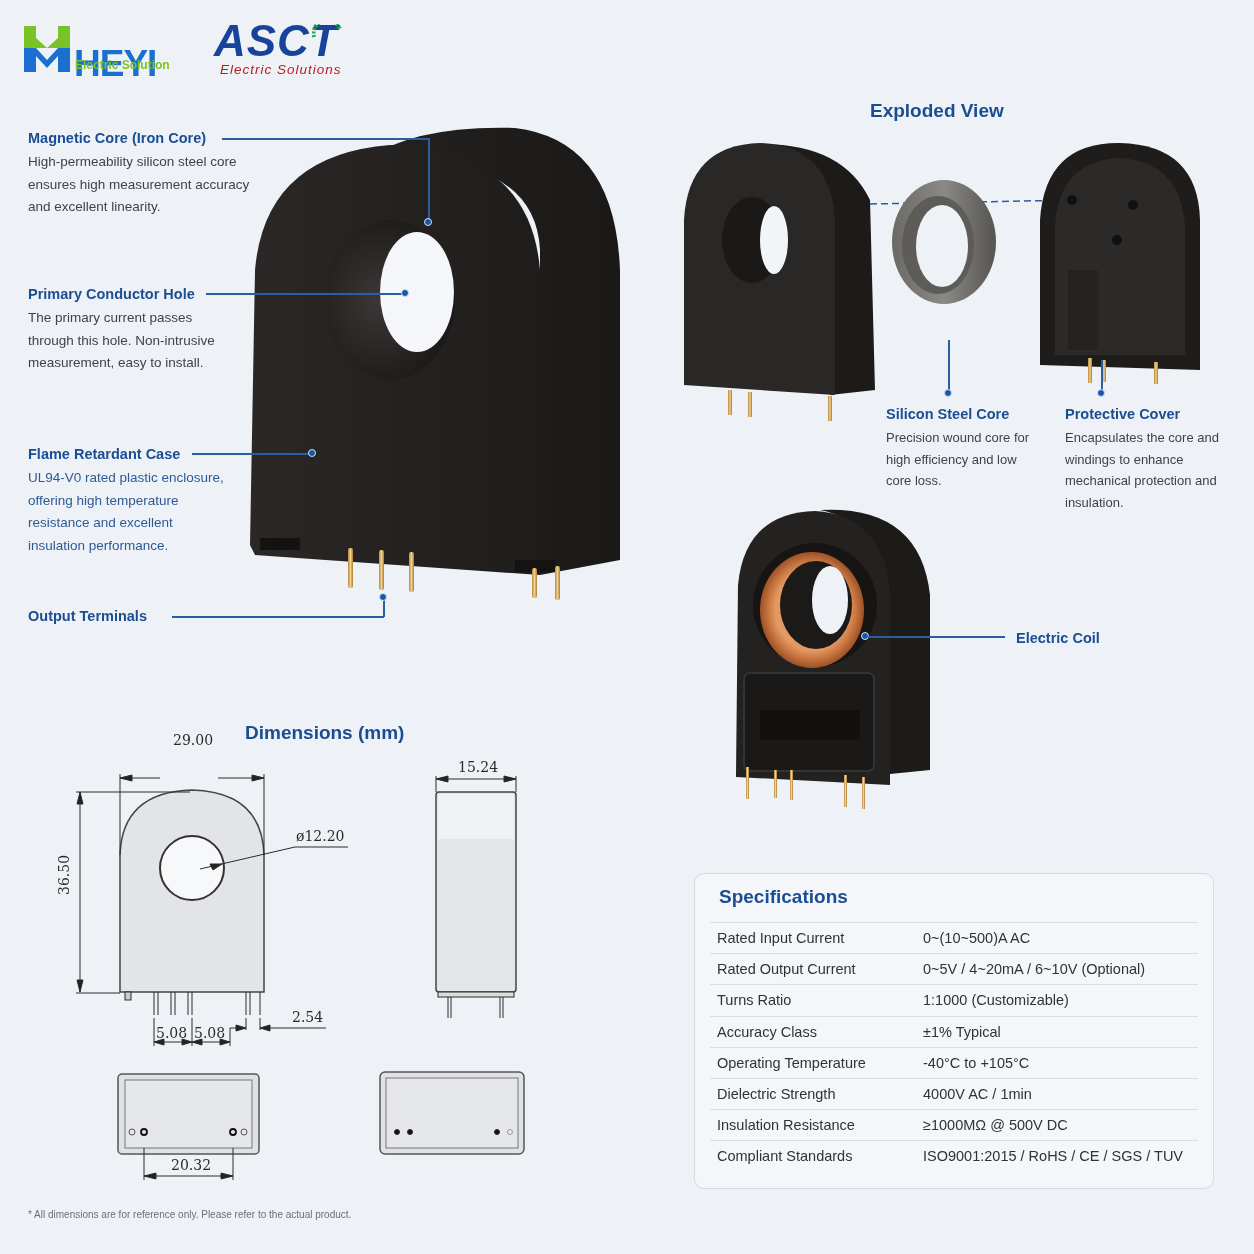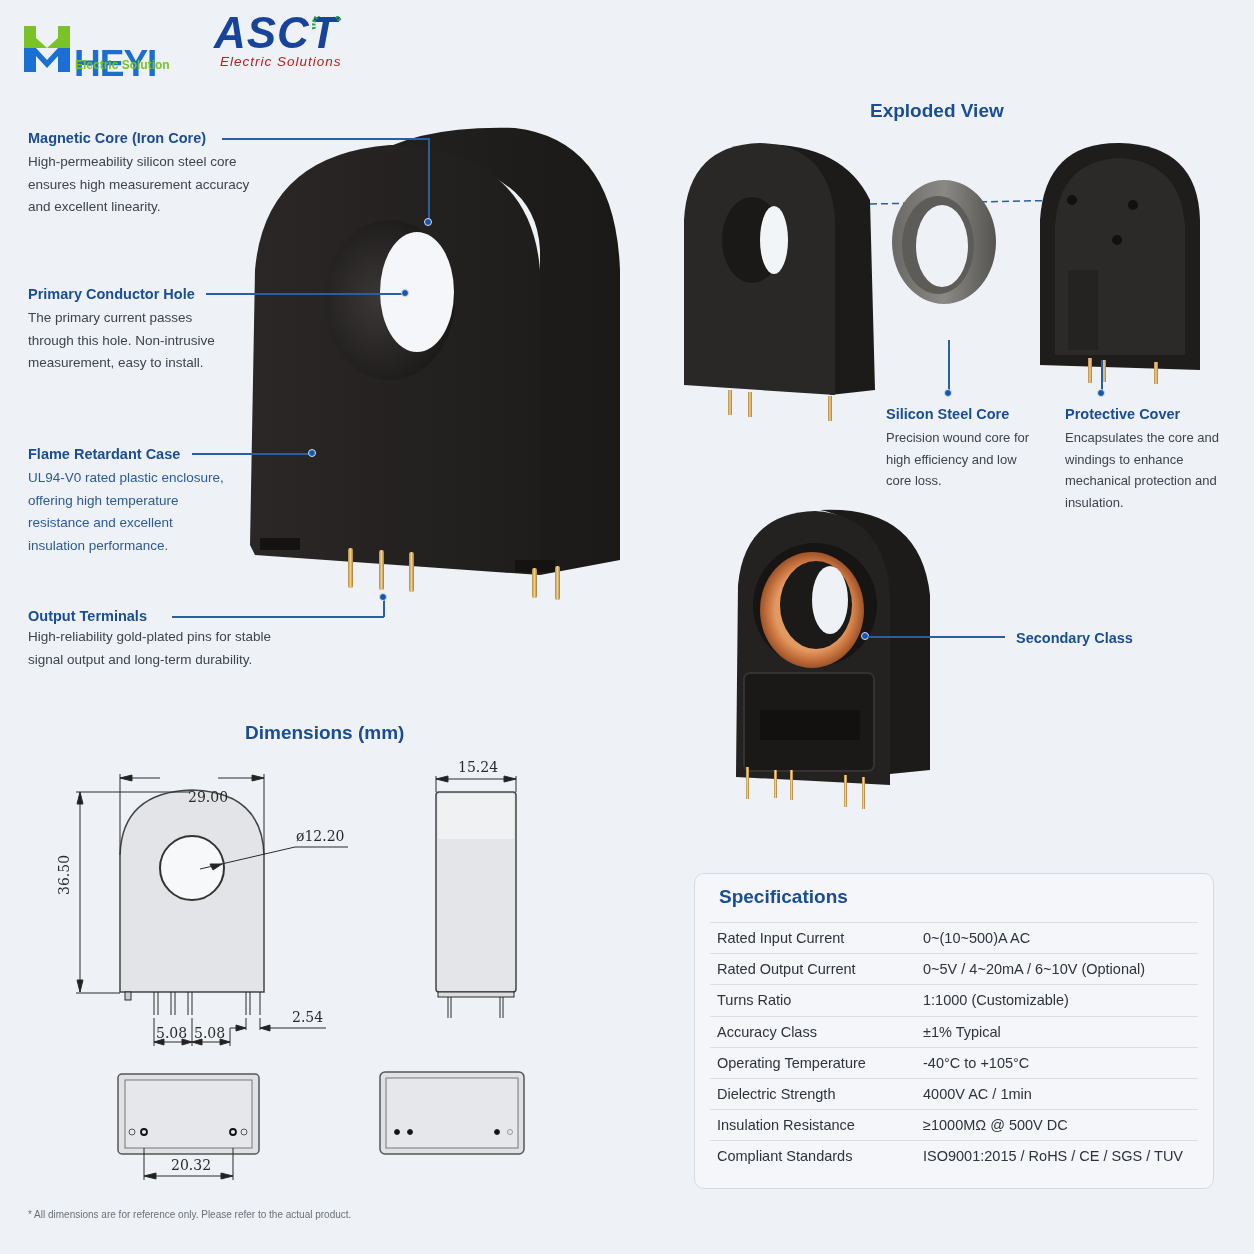--- a/index.html
+++ b/index.html
@@ -11,21 +11,21 @@
     position: relative;
     overflow: hidden;
   }
   .abs { position: absolute; }
 
   
   .logo-heyi { left: 24px; top: 24px; width: 180px; height: 50px; }
   .heyi-mark { position: absolute; left: 0; top: 2px; width: 46px; height: 46px; }
   .heyi-text { position: absolute; left: 50px; top: -2px; font-size: 37px; font-weight: bold; color: #1a6fd0; letter-spacing: -1px; margin-top: 21px; }
   .heyi-sub { position: absolute; left: 51px; top: 34px; font-size: 12px; font-weight: bold; color: #7ac326; white-space: nowrap; }
-  .logo-asct { left: 214px; top: 14px; width: 160px; height: 56px; }
+  .logo-asct { left: 214px; top: 22px; width: 160px; height: 56px; }
   .asct-text { position: absolute; left: 0; top: -6px; font-size: 44px; font-weight: bold; font-style: italic; color: #17449a; letter-spacing: 1px; }
   .asct-sub { position: absolute; left: 6px; top: 40px; font-size: 13.5px; font-style: italic; color: #b91c1c; letter-spacing: 1px; white-space: nowrap; }
   .asct-arc { position: absolute; left: 98px; top: 2px; width: 30px; height: 14px; }
 
   
   .callout-title { font-size: 14.5px; font-weight: bold; color: #1b4d93; white-space: nowrap; }
   .callout-desc { font-size: 13.5px; line-height: 22.5px; color: #3d434c; margin-top: 5px; }
   .callout-desc.blue { color: #2c5a96; }
   .callout-desc.tight { line-height: 22px; }
   .leader { position: absolute; background: #2b5ea0; }
@@ -149,24 +149,20 @@
     <div>offering high temperature</div>
     <div>resistance and excellent</div>
     <div>insulation performance.</div>
   </div>
 </div>
 <div class="leader h" style="left:192px; top:453px; width:118px;"></div>
 <div class="dot" style="left:308px; top:449px;"></div>
 
 <div class="abs" style="left:28px; top:608px;">
   <div class="callout-title">Output Terminals</div>
-  <div class="callout-desc" style="margin-top:2px;">
-    <div>High-reliability gold-plated pins for stable</div>
-    <div>signal output and long-term durability.</div>
-  </div>
 </div>
 <div class="leader h" style="left:172px; top:616px; width:212px;"></div>
 <div class="leader v" style="left:383px; top:598px; height:19px;"></div>
 <div class="dot" style="left:379px; top:593px;"></div>
 
 <div class="abs section-title" style="left:870px; top:100px;">Exploded View</div>
 
 <svg class="abs" style="left:680px; top:140px;" width="530" height="290" viewBox="0 0 530 290">
   <defs>
     <linearGradient id="ringG" x1="0" x2="1">
@@ -251,21 +247,21 @@
   <rect x="30" y="205" width="100" height="30" fill="#121110"></rect>
   <rect x="16" y="262" width="3" height="32" fill="url(#pin3)"></rect>
   <rect x="44" y="265" width="3" height="28" fill="url(#pin3)"></rect>
   <rect x="60" y="265" width="3" height="30" fill="url(#pin3)"></rect>
   <rect x="114" y="270" width="3" height="32" fill="url(#pin3)"></rect>
   <rect x="132" y="272" width="3" height="32" fill="url(#pin3)"></rect>
 </svg>
 <div class="dot" style="left:861px; top:632px;"></div>
 <div class="leader h" style="left:868px; top:636px; width:137px;"></div>
 <div class="abs" style="left:1016px; top:630px;">
-  <div class="callout-title">Secondary Class</div>
+  <div class="callout-title">Electric Coil</div>
 </div>
 
 <div class="abs section-title" style="left:245px; top:722px;">Dimensions (mm)</div>
 
 <svg class="abs" style="left:50px; top:760px;" width="500" height="440" viewBox="0 0 500 440">
   <g stroke="#2a2a2a" stroke-width="1" fill="none">
 
     <path d="M70 232 L 70 95 Q 72 32 142 30 Q 212 32 214 95 L 214 232 Z" fill="#e2e4e7" stroke="#444" stroke-width="1.5"></path>
     <circle cx="142" cy="108" r="32" fill="#f7f8fa" stroke="#333" stroke-width="2"></circle>
 
@@ -338,21 +334,21 @@
       <polygon points="183,416 171,413 171,419" fill="#222"></polygon>
 
     <rect x="330" y="312" width="144" height="82" rx="5" fill="#dfe1e4" stroke="#555" stroke-width="1.5"></rect>
     <rect x="336" y="318" width="132" height="70" fill="#e6e7ea" stroke="#777"></rect>
     <circle cx="347" cy="372" r="2.5" fill="#111"></circle>
       <circle cx="360" cy="372" r="2.5" fill="#111"></circle>
     <circle cx="447" cy="372" r="2.5" fill="#111"></circle>
       <circle cx="460" cy="372" r="2.5" stroke="#999"></circle>
   </g>
 </svg>
-<span class="abs dim-label" style="left:173px; top:789px;margin-left:15px;">29.00</span>
+<span class="abs dim-label" style="left:173px; top:732px;">29.00</span>
 <span class="abs dim-label" style="left:56px; top:895px; transform:rotate(-90deg); transform-origin:left top;">36.50</span>
 <span class="abs dim-label" style="left:296px; top:828px;">ø12.20</span>
 <span class="abs dim-label" style="left:156px; top:1025px;">5.08</span>
 <span class="abs dim-label" style="left:194px; top:1025px;">5.08</span>
 <span class="abs dim-label" style="left:292px; top:1009px;">2.54</span>
 <span class="abs dim-label" style="left:458px; top:759px;">15.24</span>
 <span class="abs dim-label" style="left:171px; top:1157px;">20.32</span>
 
 <div class="abs footnote">* All dimensions are for reference only. Please refer to the actual product.</div>
 

